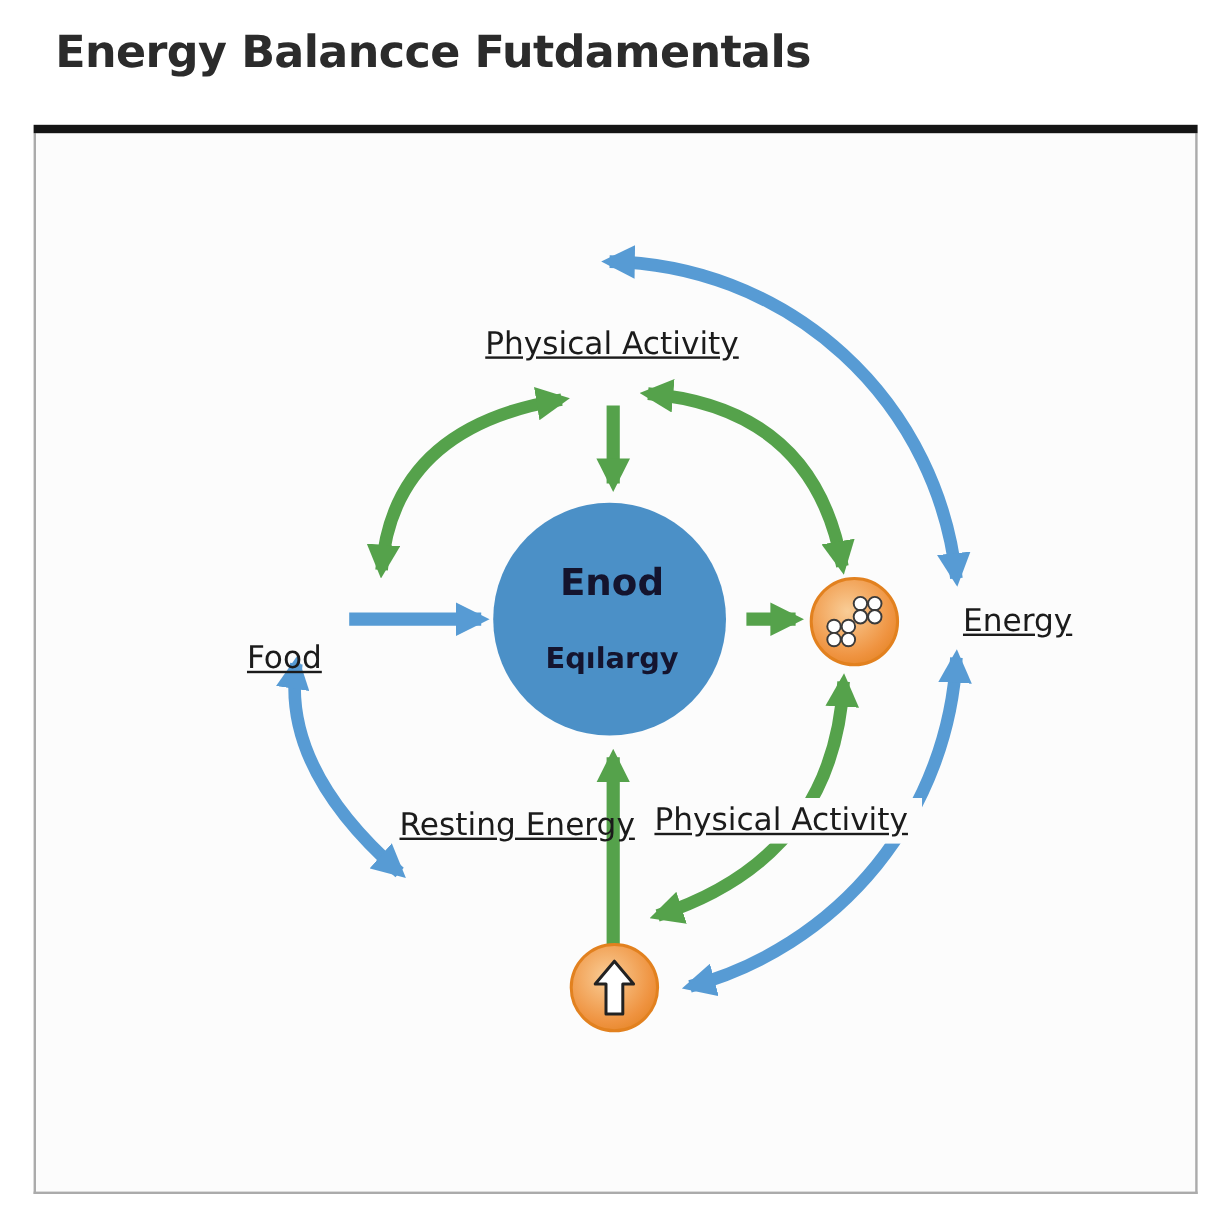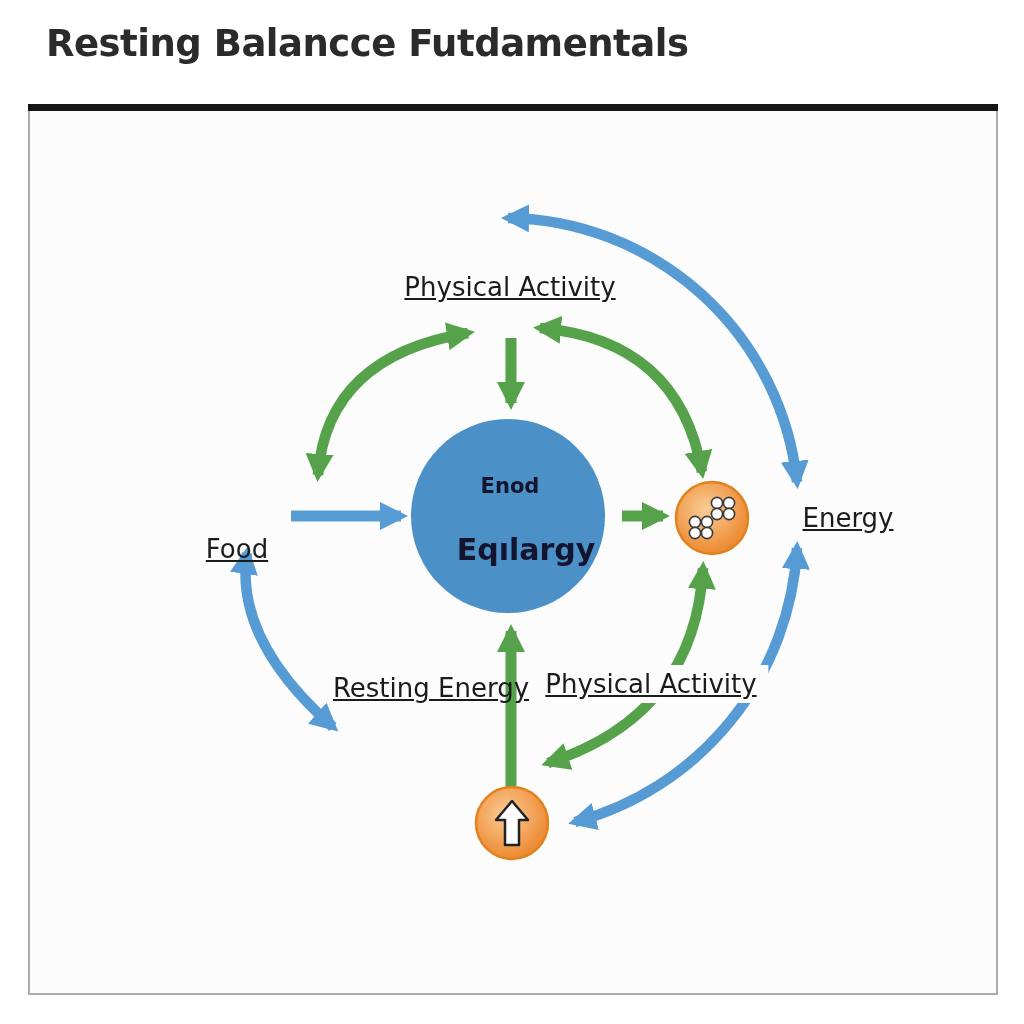--- a/index.html
+++ b/index.html
@@ -34,27 +34,27 @@
     position:absolute;transform:translate(-50%,-50%);
     font-size:26px;color:var(--text_dark,#1b1b1b);
     white-space:nowrap;z-index:3;text-decoration:underline;
   }
   .label.masked{background:#fcfcfc;padding:4px 12px;}
   .node-text{
     position:absolute;transform:translate(-50%,-50%);
     font-weight:700;color:var(--node_text,#14142e);
     white-space:nowrap;z-index:3;
   }
-  .node-line1{font-size:21px;}
-  .node-line2{font-size:30px;margin-left:16px;}
+  .node-line1{font-size:31px;}
+  .node-line2{font-size:24px;}
 </style>
 </head>
 <body>
 
-<div class="page-title">Resting Balancce Futdamentals</div>
+<div class="page-title">Energy Balancce Futdamentals</div>
 <div class="top-rule"></div>
 <div class="panel"></div>
 
 <svg class="diagram" width="1024" height="1024" viewBox="0 0 1024 1024">
   <defs>
     <marker id="ah-green" viewBox="0 0 12 12" refX="9" refY="6" markerWidth="28" markerHeight="28" markerUnits="userSpaceOnUse" orient="auto-start-reverse">
       <path d="M0 0 L12 6 L0 12 Z" class="fill-green"></path>
     </marker>
     <marker id="ah-blue" viewBox="0 0 12 12" refX="9" refY="6" markerWidth="28" markerHeight="28" markerUnits="userSpaceOnUse" orient="auto-start-reverse">
       <path d="M0 0 L12 6 L0 12 Z" class="fill-blue"></path>

